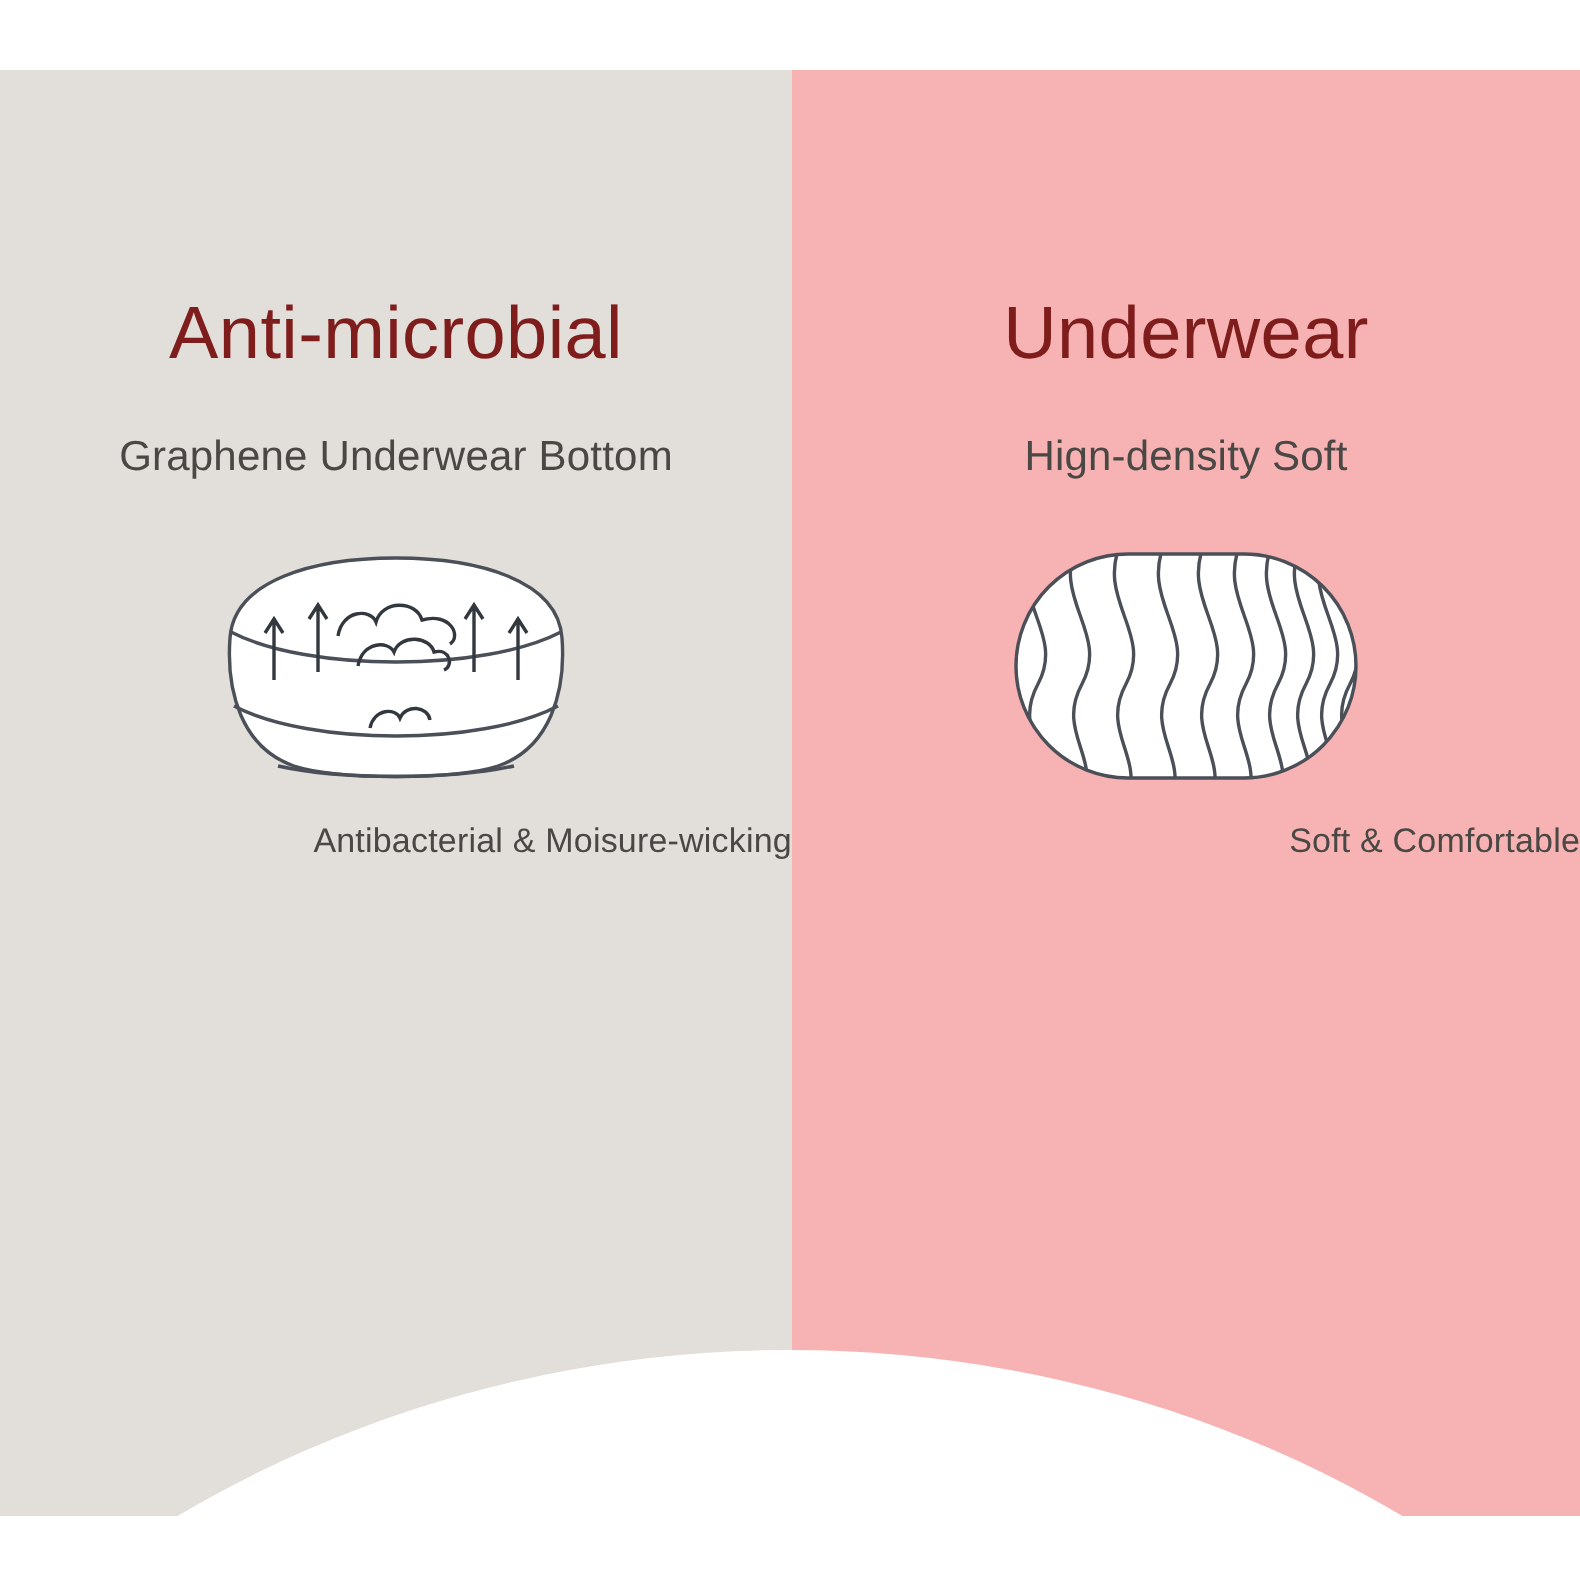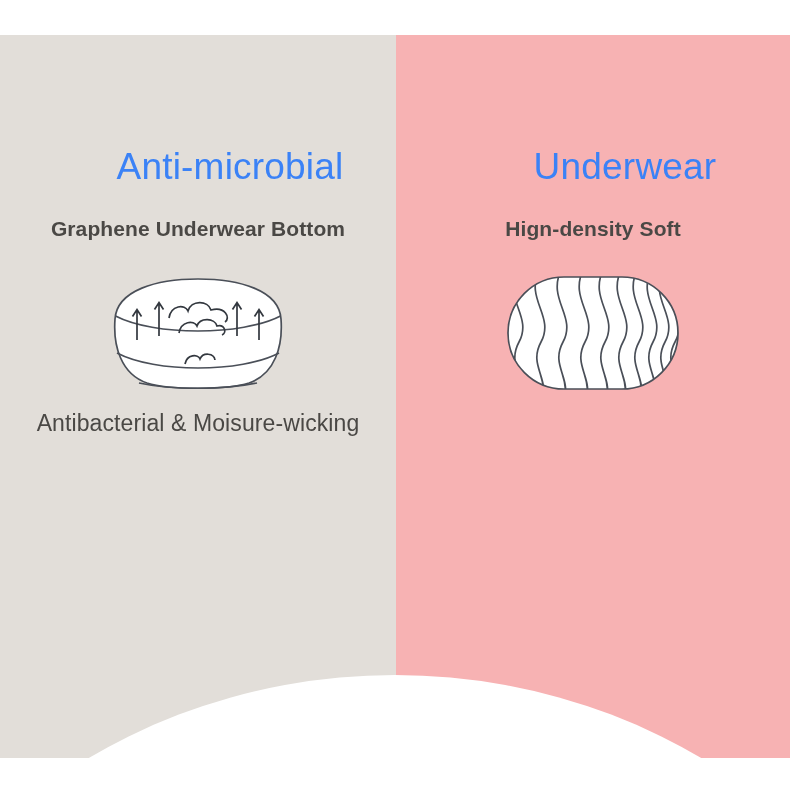--- a/index.html
+++ b/index.html
@@ -133,48 +133,48 @@
   .col-right { left: 396px; width: 394px; }
 
   .title {
     position: absolute;
     left: 0;
     width: 100%;
     top: 148px;
     font-size: 37px;
     font-weight: 300;
     letter-spacing: 0.2px;
-    color: #3b82f6;
+    color: #7f1d1d;
     line-height: 1;
     white-space: nowrap;
-    margin-left: 32px;
   }
   .subtitle {
     position: absolute;
     left: 0;
     width: 100%;
     top: 218px;
     font-size: 21px;
-    font-weight: 700;
+    font-weight: 400;
     letter-spacing: 0.1px;
     color: #4a4845;
     line-height: 1;
     white-space: nowrap;
   }
   .caption {
     position: absolute;
     left: 0;
     width: 100%;
     top: 412px;
-    font-size: 23px;
+    font-size: 17px;
     font-weight: 300;
     letter-spacing: 0.1px;
     color: #4a4845;
     line-height: 1;
     white-space: nowrap;
+    text-align: right;
   }
 
   .icon-wrap {
     position: absolute;
     left: 0;
     width: 100%;
     top: 270px;
     height: 125px;
     display: flex;
     align-items: center;
@@ -252,17 +252,18 @@
           <path d="M96 -6 C82 24 112 40 98 66 C86 88 104 100 100 120"></path>
           <path d="M114 -6 C100 24 130 40 116 66 C104 88 122 100 118 120"></path>
           <path d="M130 -6 C116 24 146 40 132 66 C120 88 138 100 134 120"></path>
           <path d="M144 -6 C130 24 160 40 146 66 C134 88 152 100 148 120"></path>
           <path d="M156 -6 C142 24 172 40 158 66 C146 88 164 100 160 120"></path>
           <path d="M166 -6 C152 24 182 40 168 66 C156 88 174 100 170 120"></path>
         </g>
       </svg>
     </div>
 
+    <div class="caption">Soft &amp; Comfortable</div>
   </div>
 
   <div class="top-white"></div>
 
 </div>
 
 </body></html>

